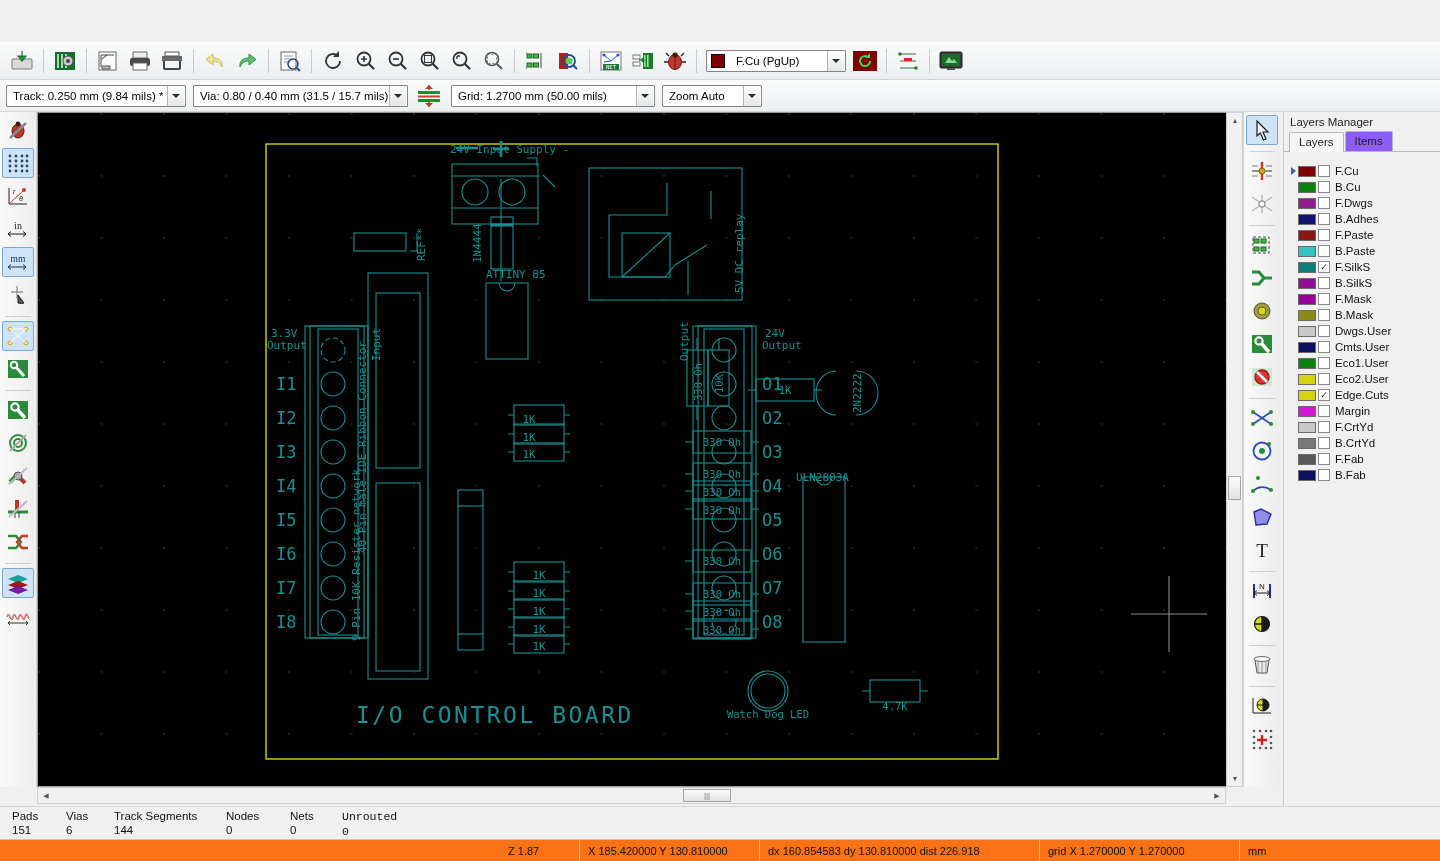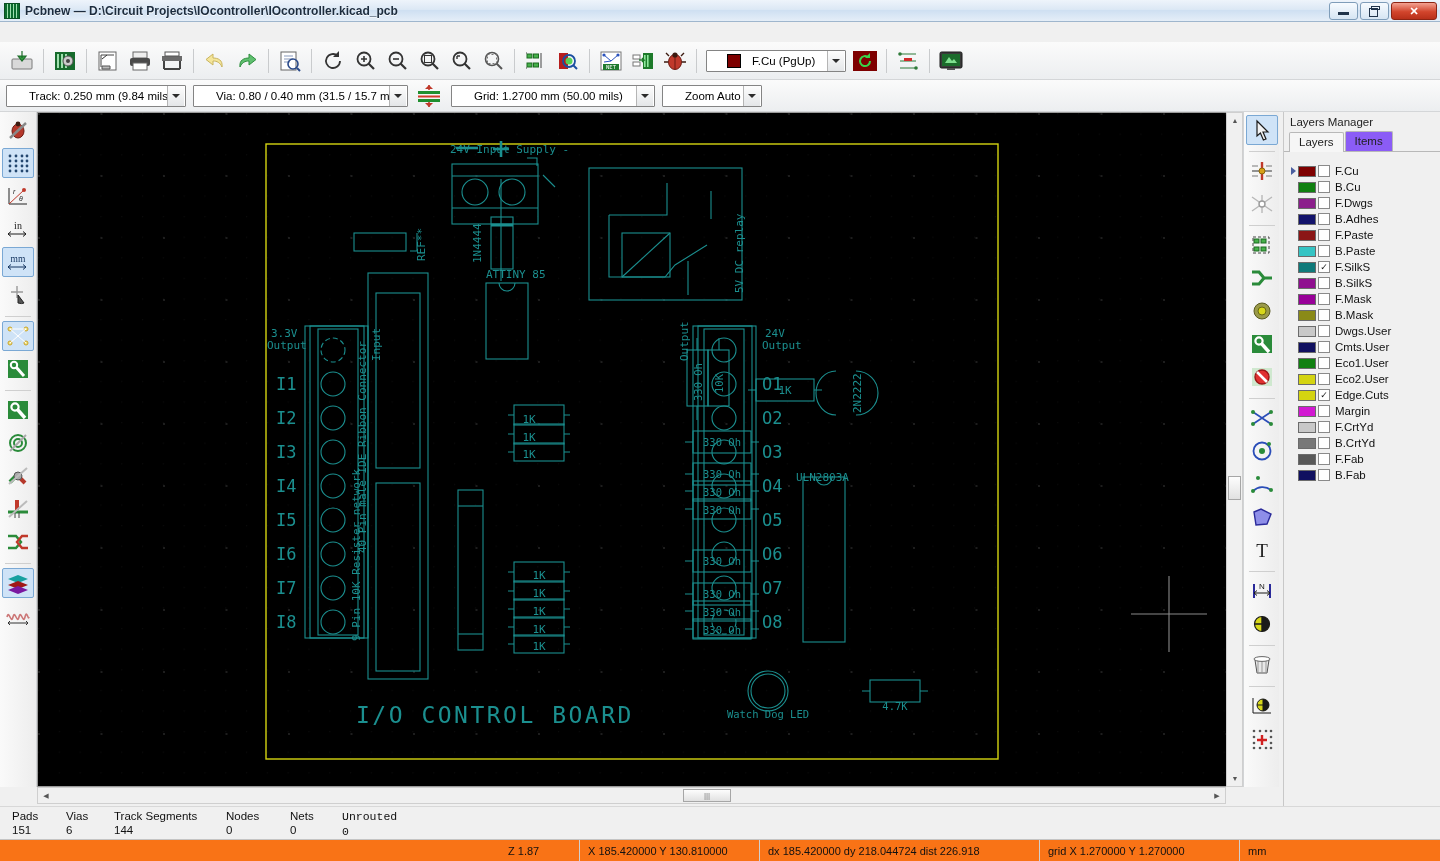--- a/index.html
+++ b/index.html
@@ -68,21 +68,21 @@
     width: 30px; height: 30px; margin: 0 1px; flex: none;
     display: flex; align-items: center; justify-content: center;
     border: 1px solid transparent; border-radius: 3px;
   }
   .tb-sep { width: 1px; height: 24px; background: #c9cbcd; margin: 0 5px; flex: none; }
 
   
   .combo {
     height: 22px; border: 1px solid #848484; background: #fff;
     display: flex; align-items: center; font-size: 11.5px; color: #000;
-    position: relative; border-radius: 1px; padding-left: 16px;
+    position: relative; border-radius: 1px;
   }
   .combo .cv { padding: 0 4px 0 6px; white-space: nowrap; overflow: hidden; flex: 1; }
   .combo .arrow {
     width: 17px; height: 20px; flex: none; margin-right: 1px;
     background: linear-gradient(to bottom, #fdfdfd, #e4e6e8);
     border-left: 1px solid #b5b5b5;
     display: flex; align-items: center; justify-content: center;
   }
   .caret {
     width: 0; height: 0; border-left: 4px solid transparent;
@@ -183,38 +183,20 @@
     display: flex; align-items: center; font-size: 11px; color: #111;
   }
   .sb-cell { height: 22px; display: flex; align-items: center; padding: 0 8px;
     border-right: 1px solid #cfcfcf; white-space: nowrap; }
 </style>
 </head>
 <body>
 
 <div id="app">
 
-  <div class="titlebar">
-    <div class="title-icon"></div>
-    <div class="title-text">Pcbnew — D:\Circuit Projects\IOcontroller\IOcontroller.kicad_pcb</div>
-    <div class="win-btns">
-      <div class="win-btn">
-        <svg width="11" height="9">
-            <rect x="0" y="5" width="11" height="3" fill="#20334a"></rect>
-          </svg>
-      </div>
-      <div class="win-btn">
-        <svg width="11" height="11">
-            <rect x="0.5" y="2.5" width="8" height="8" fill="none" stroke="#20334a"></rect>
-            <rect x="2.5" y="0.5" width="8" height="3" fill="none" stroke="#20334a"></rect>
-          </svg>
-      </div>
-      <div class="win-btn close">✕</div>
-    </div>
-  </div>
 
 
   <div class="toolbar" id="toolbar-main">
 
     <div class="tb-btn">
       <svg width="24" height="22">
           <rect x="2" y="9" width="20" height="10" rx="1" fill="#d9d9d9" stroke="#7a7a7a"></rect>
           <path d="M12 1v7M8 6l4 5 4-5z" fill="#2f9e3f" stroke="#1c6b29" stroke-width="1.2"></path>
         </svg>
     </div>
@@ -1100,18 +1082,18 @@
     <div class="st-col" id="sc5" style="left: 342px; font-family: Liberation Mono, monospace;">
       <span class="k">Unrouted</span>
         <span class="v">0</span>
     </div>
   </div>
 
   <div id="status-bot">
     <div class="sb-cell" style="width:500px;border-right:none"></div>
     <div class="sb-cell" style="width:80px">Z 1.87</div>
     <div class="sb-cell" style="width:180px">X 185.420000  Y 130.810000</div>
-    <div class="sb-cell" style="width:280px">dx 185.420000  dy 218.044724  dist 226.918</div>
+    <div class="sb-cell" style="width:280px">dx 160.854583  dy 130.810000  dist 226.918</div>
     <div class="sb-cell" style="width:200px">grid X 1.270000  Y 1.270000</div>
     <div class="sb-cell" style="border-right:none">mm</div>
   </div>
 
 </div>
 
 </body></html>

